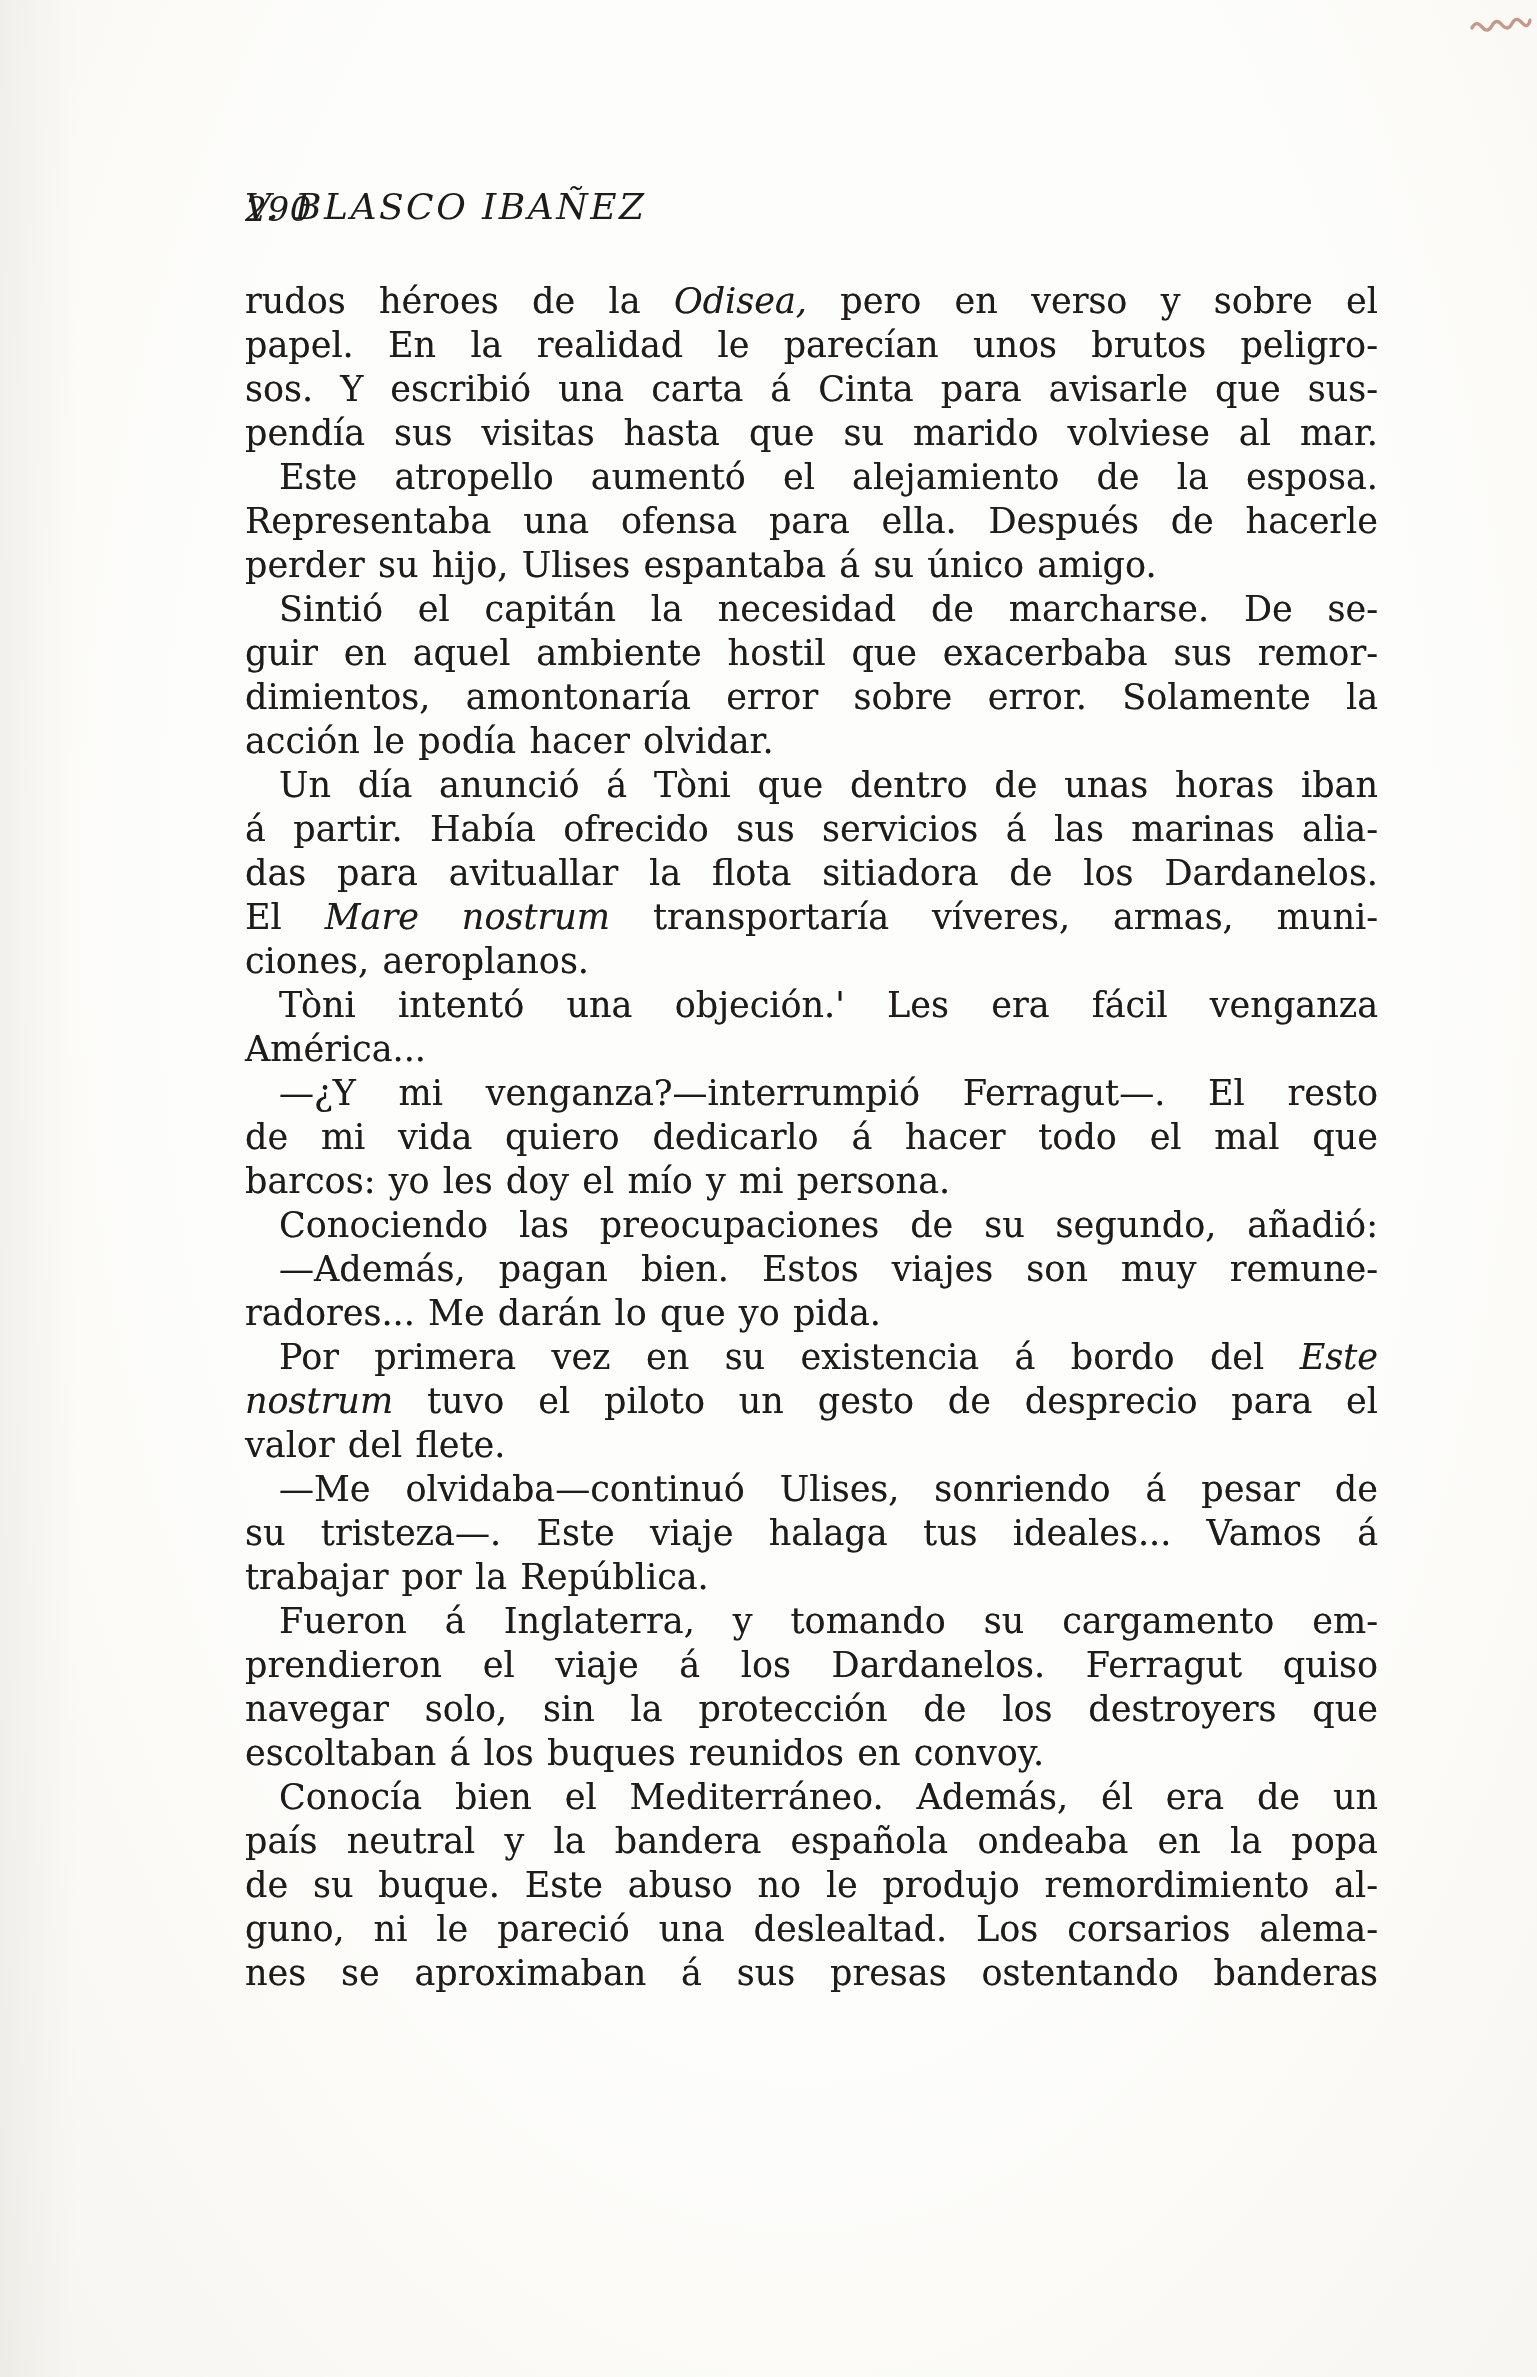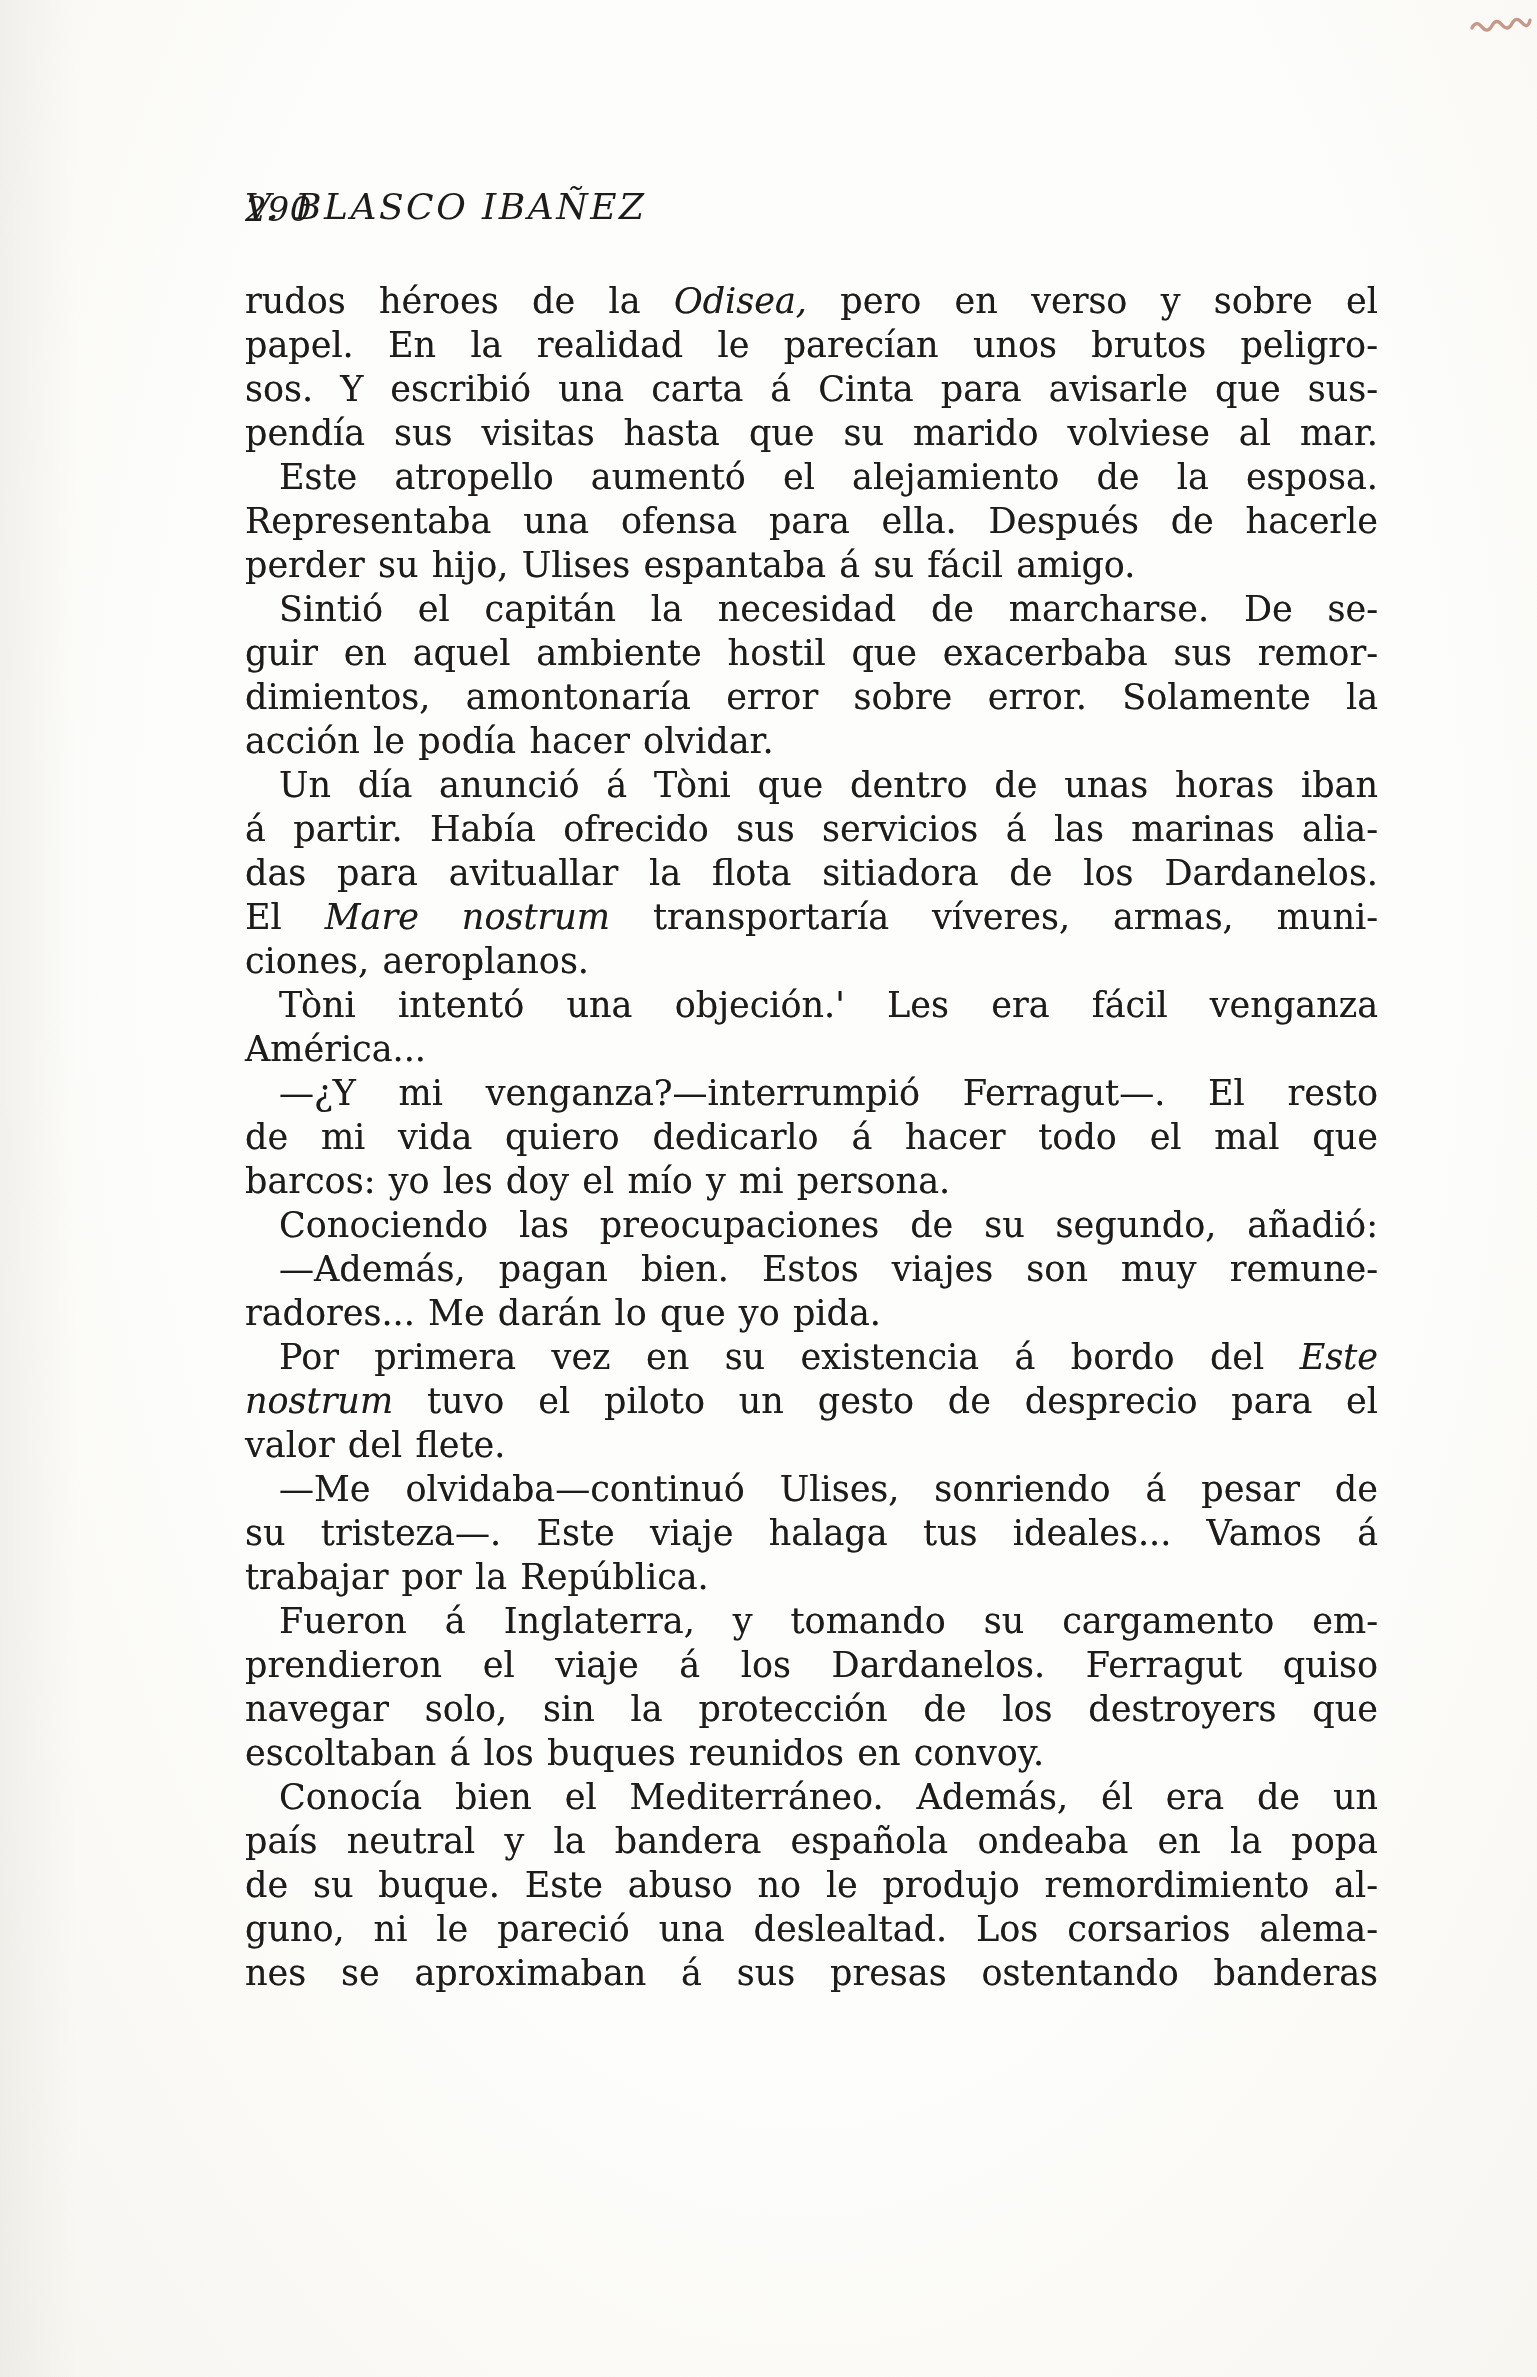--- a/index.html
+++ b/index.html
@@ -100,21 +100,21 @@
   <div class="text-block">
       <div class="paragraph">
         <div class="line"><span>rudos héroes de la </span><em>Odisea,</em><span> pero en verso y sobre el</span></div>
         <div class="line"><span>papel. En la realidad le parecían unos brutos peligro-</span></div>
         <div class="line"><span>sos. Y escribió una carta á Cinta para avisarle que sus-</span></div>
         <div class="line"><span>pendía sus visitas hasta que su marido volviese al mar.</span></div>
       </div>
       <div class="paragraph">
         <div class="line indent"><span>Este atropello aumentó el alejamiento de la esposa.</span></div>
         <div class="line"><span>Representaba una ofensa para ella. Después de hacerle</span></div>
-        <div class="line last"><span>perder su hijo, Ulises espantaba á su fácil amigo.</span></div>
+        <div class="line last"><span>perder su hijo, Ulises espantaba á su único amigo.</span></div>
       </div>
       <div class="paragraph">
         <div class="line indent"><span>Sintió el capitán la necesidad de marcharse. De se-</span></div>
         <div class="line"><span>guir en aquel ambiente hostil que exacerbaba sus remor-</span></div>
         <div class="line"><span>dimientos, amontonaría error sobre error. Solamente la</span></div>
         <div class="line last"><span>acción le podía hacer olvidar.</span></div>
       </div>
       <div class="paragraph">
         <div class="line indent"><span>Un día anunció á Tòni que dentro de unas horas iban</span></div>
         <div class="line"><span>á partir. Había ofrecido sus servicios á las marinas alia-</span></div>

